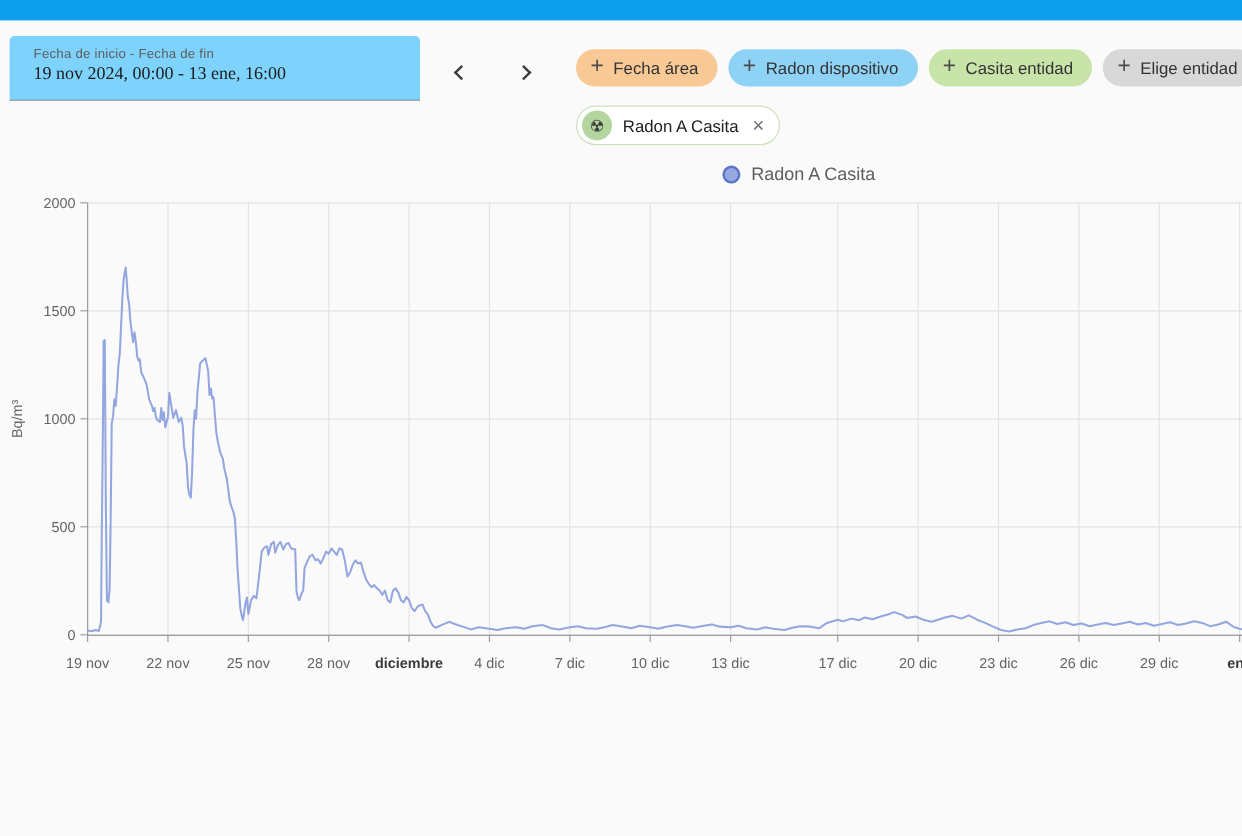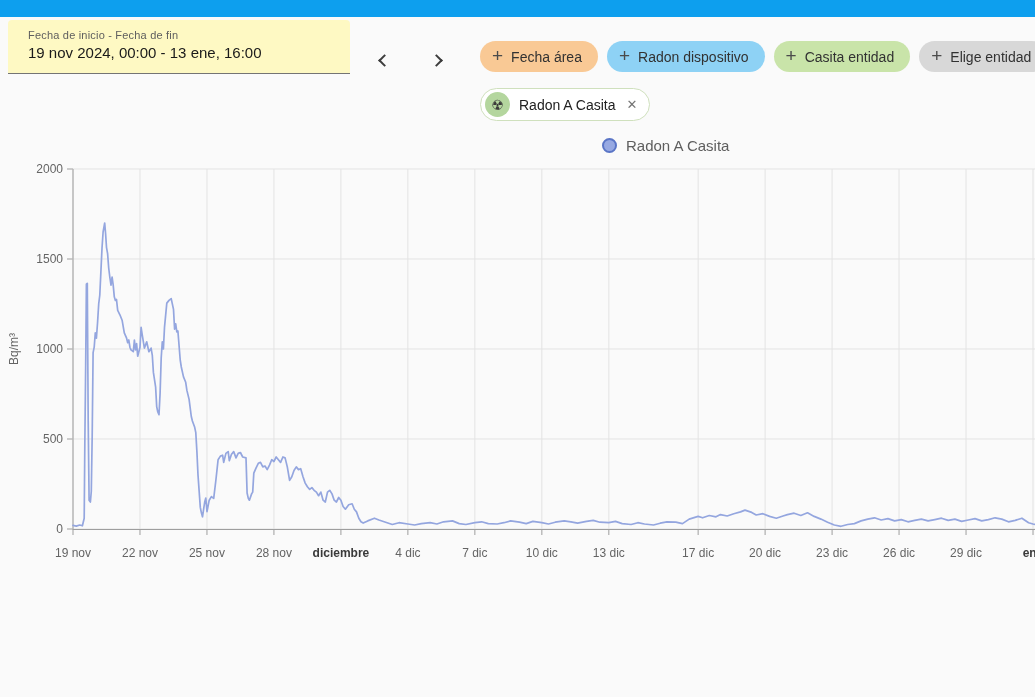--- a/index.html
+++ b/index.html
@@ -7,27 +7,27 @@
   body {
     font-family: "Liberation Sans", sans-serif;
     background: #fafafa;
     position: relative;
   }
   .topbar {
     position: absolute; left: 0; top: 0; width: 1035px; height: 17px;
   }
   
   .datefield {
-    position: absolute; left: 8px; top: 20px; width: 342px; height: 54px;
-    background: #fef9c3; border-bottom: 1px solid #747474;
+    position: absolute; left: 8px; top: 30px; width: 342px; height: 54px;
+    background: #7dd3fc; border-bottom: 1px solid #747474;
     border-radius: 4px 4px 0 0; cursor: pointer;
     padding: 9px 0 0 20px;
   }
   .datefield .flabel { font-size: 11px; color: #5e5e5e; letter-spacing: .2px; }
-  .datefield .fvalue { font-size: 15px; color: #1a1a1a; margin-top: 3px; }
+  .datefield .fvalue { font-size: 15px; color: #1a1a1a; margin-top: 3px; font-family: Liberation Serif, serif; }
   
   .navbtn {
     position: absolute; top: 46px; width: 28px; height: 28px;
     display: flex; align-items: center; justify-content: center; cursor: pointer;
   }
   .chev {
     width: 9px; height: 9px; border-left: 2.4px solid #3c3c3c;
     border-bottom: 2.4px solid #3c3c3c; display: inline-block;
   }
   .chev.left  { transform: rotate(45deg); margin-left: 4px; }

